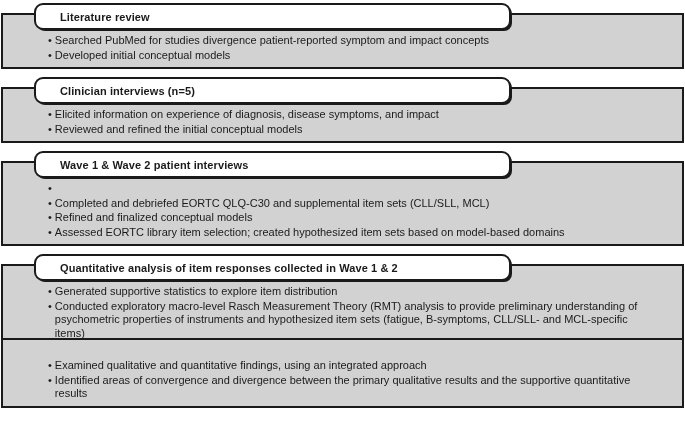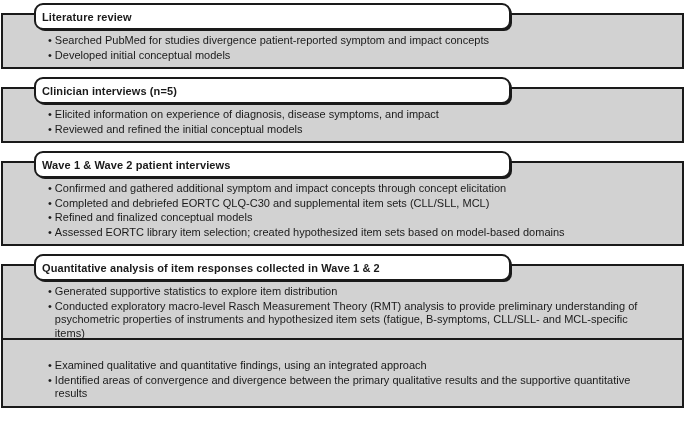--- a/index.html
+++ b/index.html
@@ -28,21 +28,21 @@
     z-index:2;
     margin-left:33px;
     width:477px;
     height:27px;
     background:var(--header-fill);
     border:2px solid var(--header-border);
     border-radius:9px;
     box-shadow:2px 2px 0 -1px var(--header-border);
     display:flex;
     align-items:center;
-    padding:0 10px 0 6px;
+    padding:0 10px 0 24px;
     font-size:11px;
     font-weight:bold;
     letter-spacing:.1px;
     white-space:nowrap;
   }
   .stage-panel{
     position:relative;
     z-index:1;
     margin-top:-17px;
     background:var(--panel-fill);
@@ -109,21 +109,20 @@
   </div>
 
   <div class="stage">
     <div class="stage-header">
       <span>Wave 1 &amp; Wave 2 patient interviews</span>
     </div>
     <div class="stage-panel">
       <ul class="bullets">
             <li>
               <span class="glyph">•</span>
-              <span class="bullet-text">Confirmed and gathered additional symptom and impact concepts through concept elicitation</span>
             </li>
             <li>
               <span class="glyph">•</span>
               <span class="bullet-text">Completed and debriefed EORTC QLQ-C30 and supplemental item sets (CLL/SLL, MCL)</span>
             </li>
             <li>
               <span class="glyph">•</span>
               <span class="bullet-text">Refined and finalized conceptual models</span>
             </li>
             <li>

